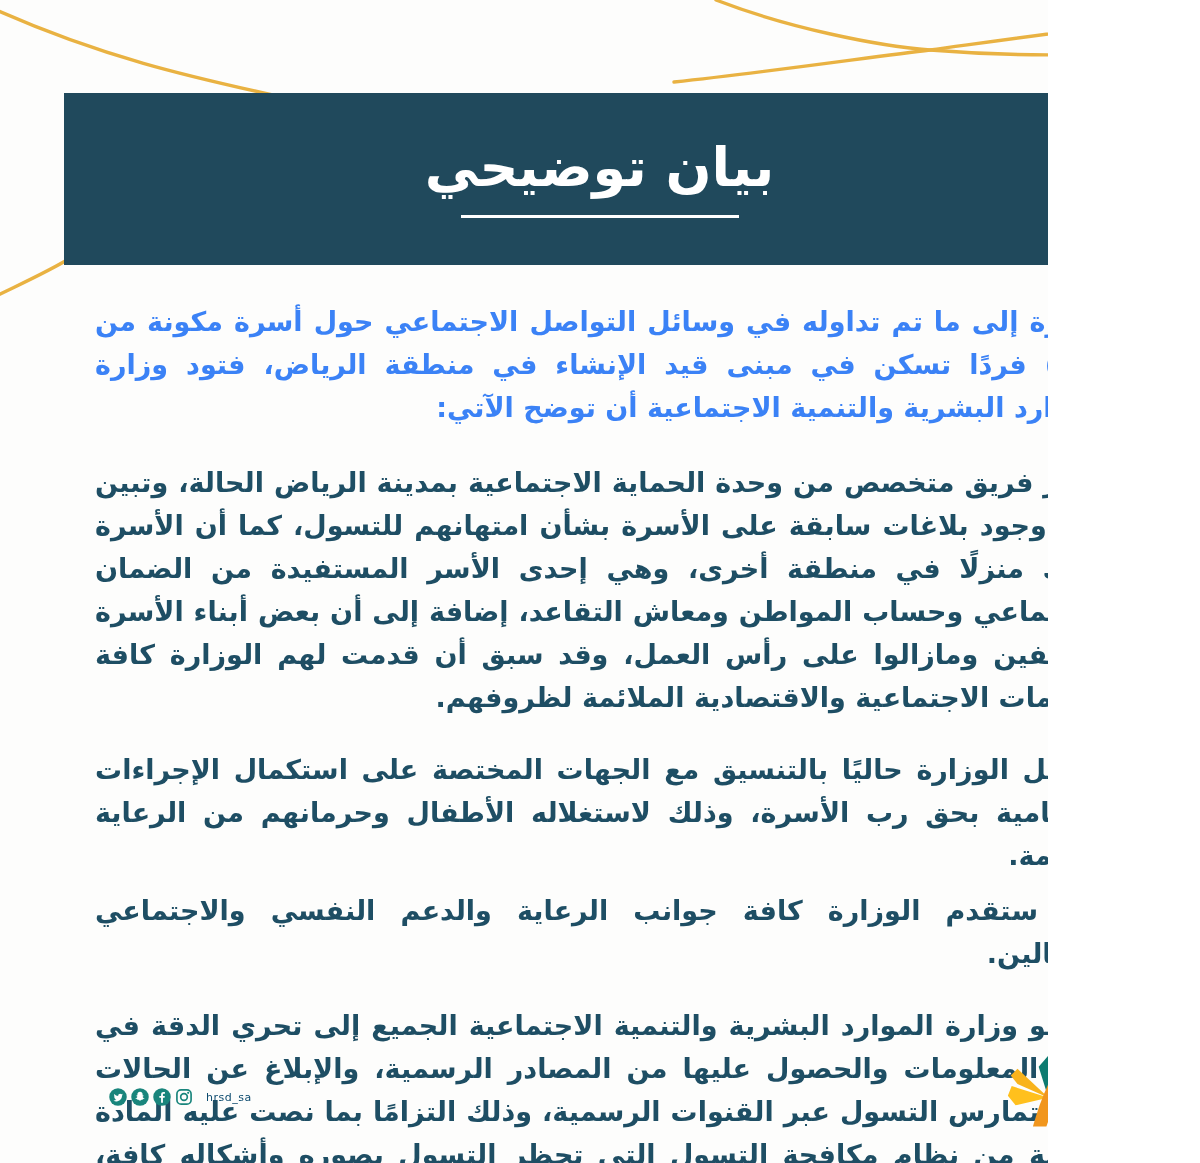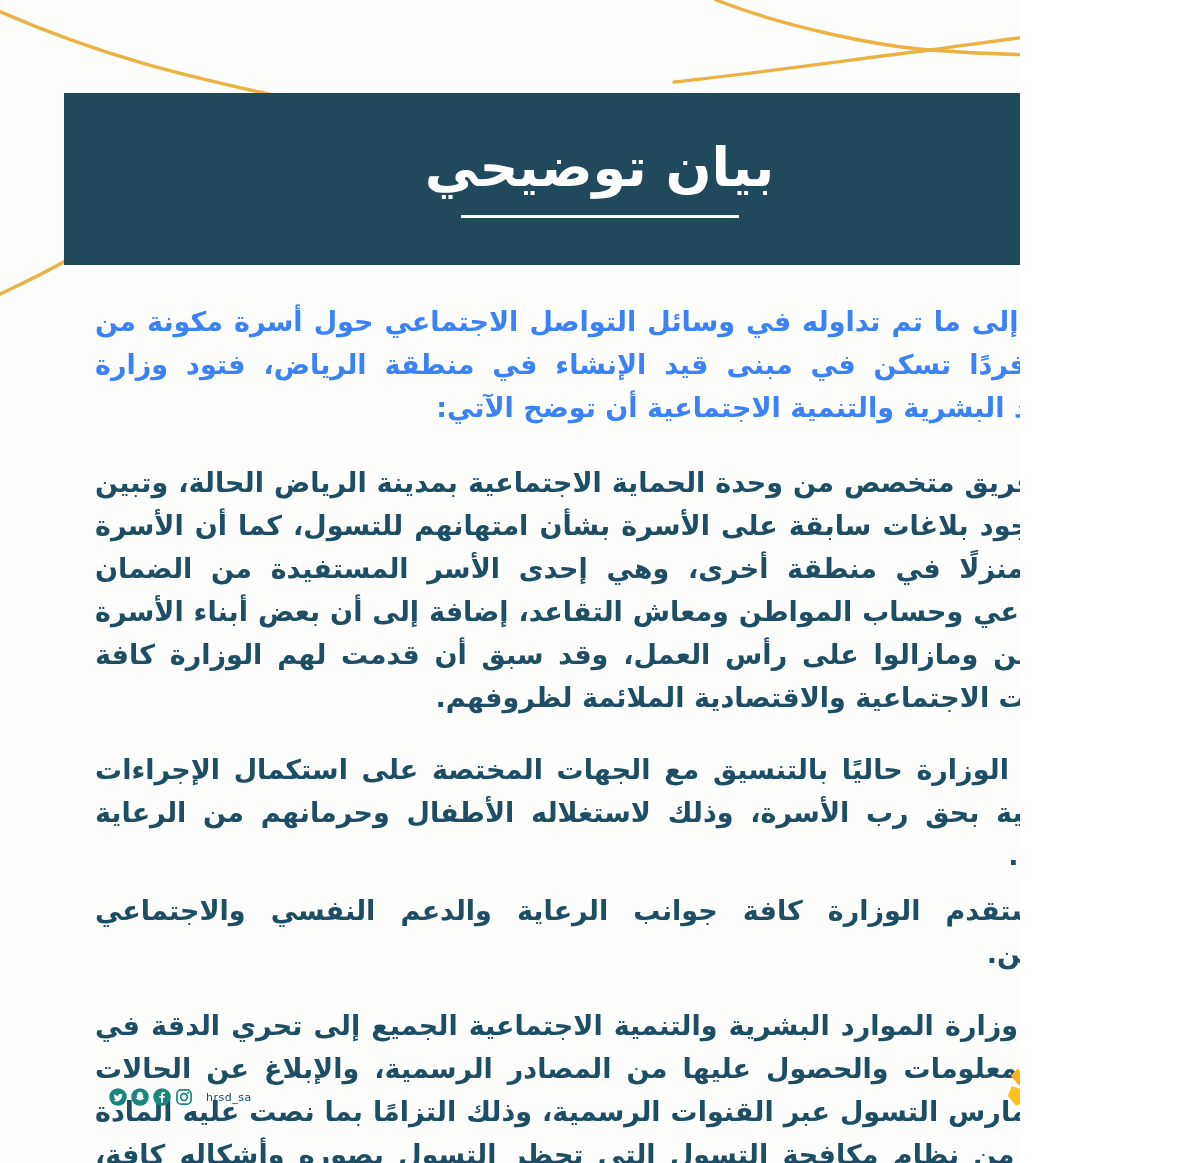--- a/index.html
+++ b/index.html
@@ -4,20 +4,21 @@
 <style>
   html, body { margin: 0; padding: 0; }
   body { font-family: "DejaVu Sans", sans-serif; }
 
   .page {
     position: relative;
     width: 1020px;
     height: 1163px;
     background: #fdfdfc;
     overflow: hidden;
+    padding-left: 28px;
   }
 
   svg.decor {
     position: absolute;
     left: 0; top: 0;
     z-index: 1;
   }
 
   .band {
     position: absolute;

